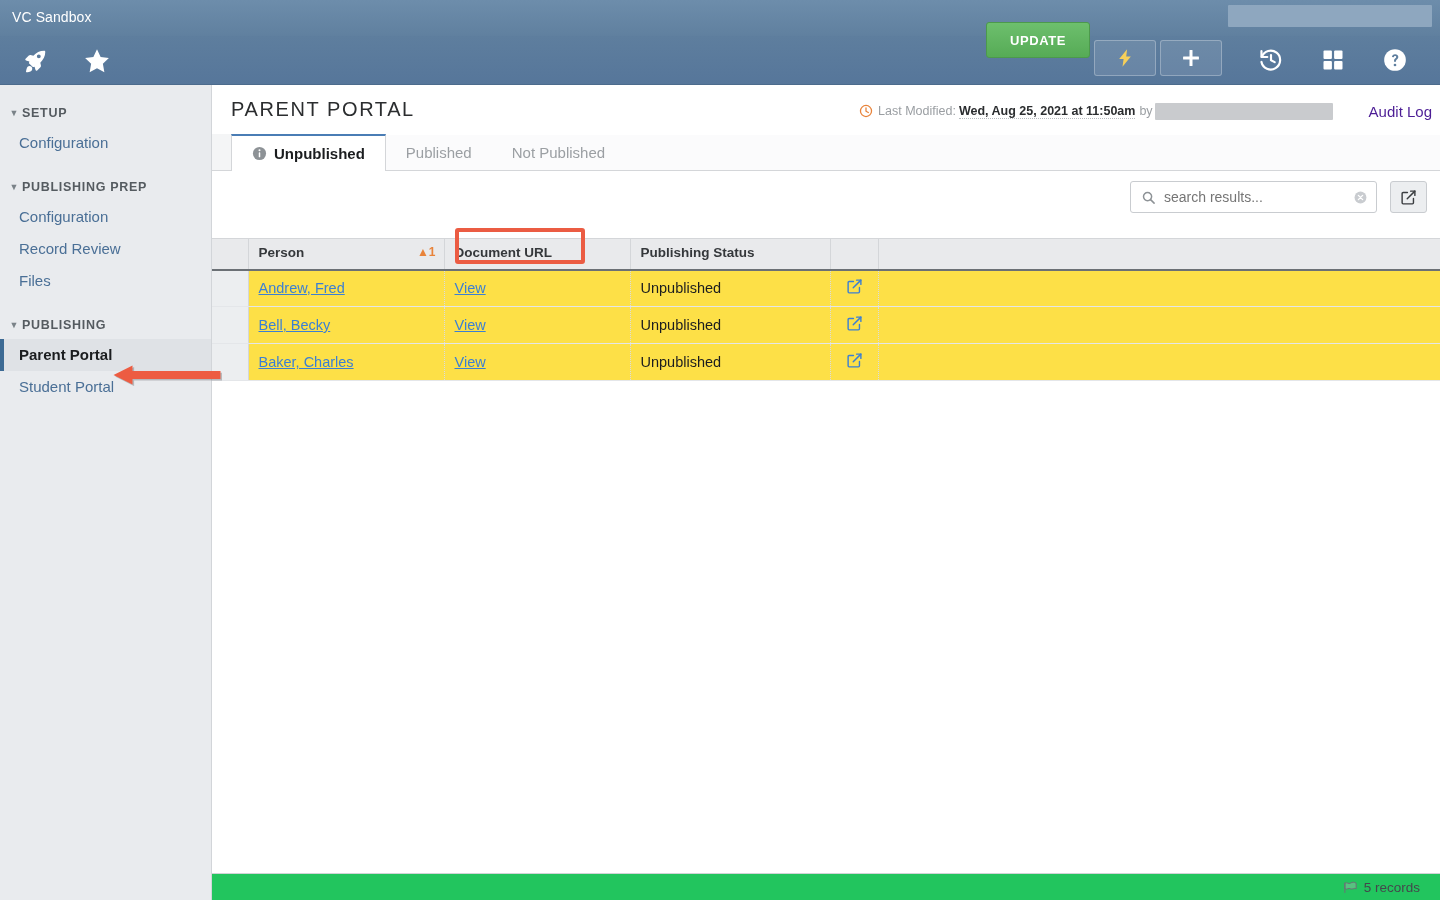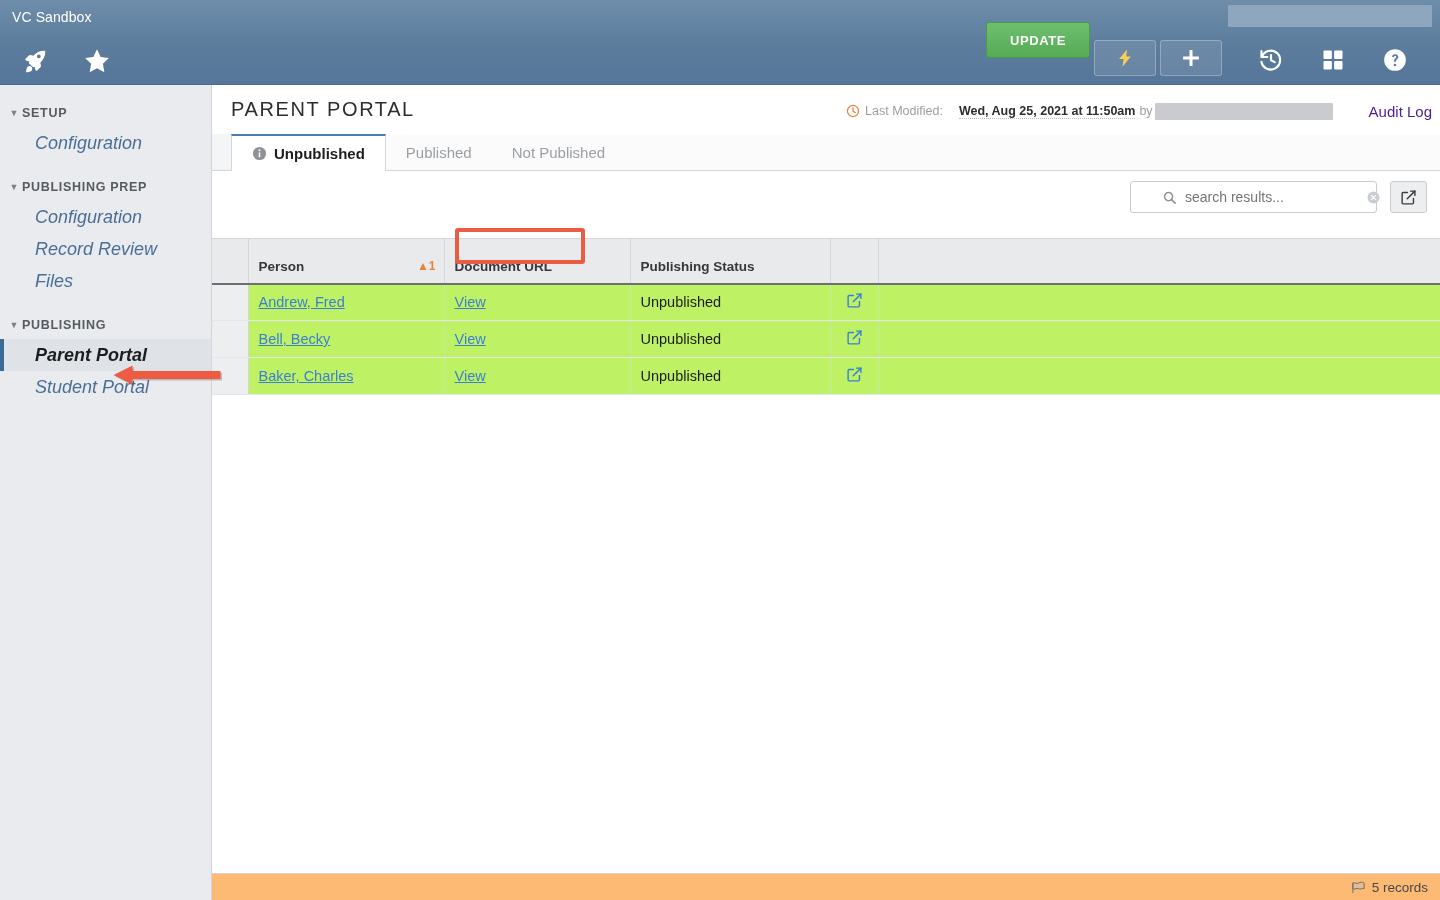--- a/index.html
+++ b/index.html
@@ -119,22 +119,22 @@
   .side-caret {
     width: 16px; display: flex; align-items: center; justify-content: center;
     color: #7a8288; font-size: 9px;
   }
   .side-group-label {
     font-size: 12.5px; font-weight: bold; color: #555b60;
     letter-spacing: .7px;
   }
   .side-item {
     display: block; height: 32px; line-height: 32px;
-    padding-left: 35px; font-size: 18px; color: #4a6f96;
-    cursor: pointer; position: relative; font-style: italic;
+    padding-left: 19px; font-size: 15px; color: #4a6f96;
+    cursor: pointer; position: relative;
   }
   .side-item.active {
     background: #dfe2e6; color: #1b1d1f; font-weight: bold;
   }
   .side-item.active::before {
     content: ""; position: absolute; left: 0; top: 0;
     width: 4px; height: 32px; background: #3d6a94;
   }
 
   
@@ -150,21 +150,21 @@
   }
 
   #modified-bar {
     position: absolute; right: 8px; top: 16px;
     display: flex; align-items: center; height: 20px;
   }
   #clock-icon { margin-right: 5px; display: flex; align-items: center; }
   #modified-label { font-size: 12.5px; color: #9a9ea2; }
   #modified-date {
     font-size: 12.5px; color: #2b2d2f; font-weight: bold;
-    margin-left: 16px;
+    margin-left: 3px;
     border-bottom: 1px dotted #b8bcc0;
   }
   #modified-by { font-size: 12.5px; color: #9a9ea2; margin-left: 4px; }
   #modified-user-redaction {
     width: 178px; height: 17px; background: #c9cbce;
     margin-left: 2px; border-radius: 1px;
   }
   #audit-log-link {
     font-size: 15px; color: #4c1d95; margin-left: 36px; cursor: pointer;
   }
@@ -202,21 +202,21 @@
 
   
   #filter-row {
     position: absolute; left: 0; top: 86px; width: 1228px; height: 60px;
     background: #ffffff;
   }
   #search-box {
     position: absolute; right: 63px; top: 10px;
     width: 247px; height: 32px;
     border: 1px solid #c9ccd0; border-radius: 3px;
-    background: #fff; display: flex; align-items: center; padding-left: 21px;
+    background: #fff; display: flex; align-items: center;
   }
   #search-icon-sm { margin: 0 8px 0 10px; display: flex; align-items: center; }
   #search-input {
     flex: 1; border: 0; outline: 0; font-size: 14px; color: #9a9ea2;
     font-family: "Liberation Sans", sans-serif; background: transparent;
   }
   #search-clear { margin-right: 8px; cursor: pointer; display: flex; }
   #popout-button {
     position: absolute; right: 13px; top: 10px;
     width: 37px; height: 32px;
@@ -225,53 +225,53 @@
     cursor: pointer;
   }
 
   
   #data-table {
     position: absolute; left: 0; top: 153px; width: 1228px;
     border-collapse: collapse; table-layout: fixed;
     border-top: 1px solid #d4d6d9;
   }
   #data-table th {
-    background: #e9eaec; height: 45px; vertical-align: bottom;
+    background: #e9eaec; height: 31px; vertical-align: bottom;
     padding: 0 0 9px 10px; text-align: left;
     font-size: 13.5px; font-weight: bold; color: #35383b;
     border-right: 1px solid #d4d6d9;
     border-bottom: 2px solid #6b7075;
   }
   #data-table th.col-check { padding: 0; width: 36px; }
   #data-table th.col-last  { border-right: 0; }
   .th-inner { display: flex; align-items: center; justify-content: space-between; padding-right: 8px; }
   .sort-indicator { color: #e8833a; font-size: 12px; white-space: nowrap; }
 
   #data-table td {
     height: 37px; padding: 0 0 0 10px;
     font-size: 14.5px; color: #1b1d1f;
     border-right: 1px dotted #d9dbde;
     border-bottom: 1px solid #e4e6e9;
-    background: #bef264; vertical-align: middle;
+    background: #fde047; vertical-align: middle;
   }
   #data-table td.col-check { background: #eceef0; padding: 0; border-right: 1px solid #d4d6d9; }
   #data-table td.col-last { border-right: 0; }
   #data-table td.col-icon { text-align: center; padding: 0; }
   .cell-link {
     color: #3b7fd4; text-decoration: underline; cursor: pointer;
     font-size: 14.5px;
   }
   .row-popout { cursor: pointer; display: inline-flex; }
 
   
   #footer-bar {
     position: absolute; left: 0; bottom: 0; width: 1228px; height: 27px;
-    background: #fdba74; border-top: 1px solid #d0d3d6;
+    background: #22c55e; border-top: 1px solid #d0d3d6;
     display: flex; align-items: center; justify-content: flex-end;
-    padding-right: 12px;
+    padding-right: 20px;
   }
   #record-count {
     font-size: 13.5px; color: #44484c; display: flex; align-items: center;
   }
   #flag-icon { margin-right: 6px; display: flex; align-items: center; }
 
   
   #sidebar-arrow {
     position: absolute; left: 112px; top: 364px;
     width: 110px; height: 22px; pointer-events: none;

